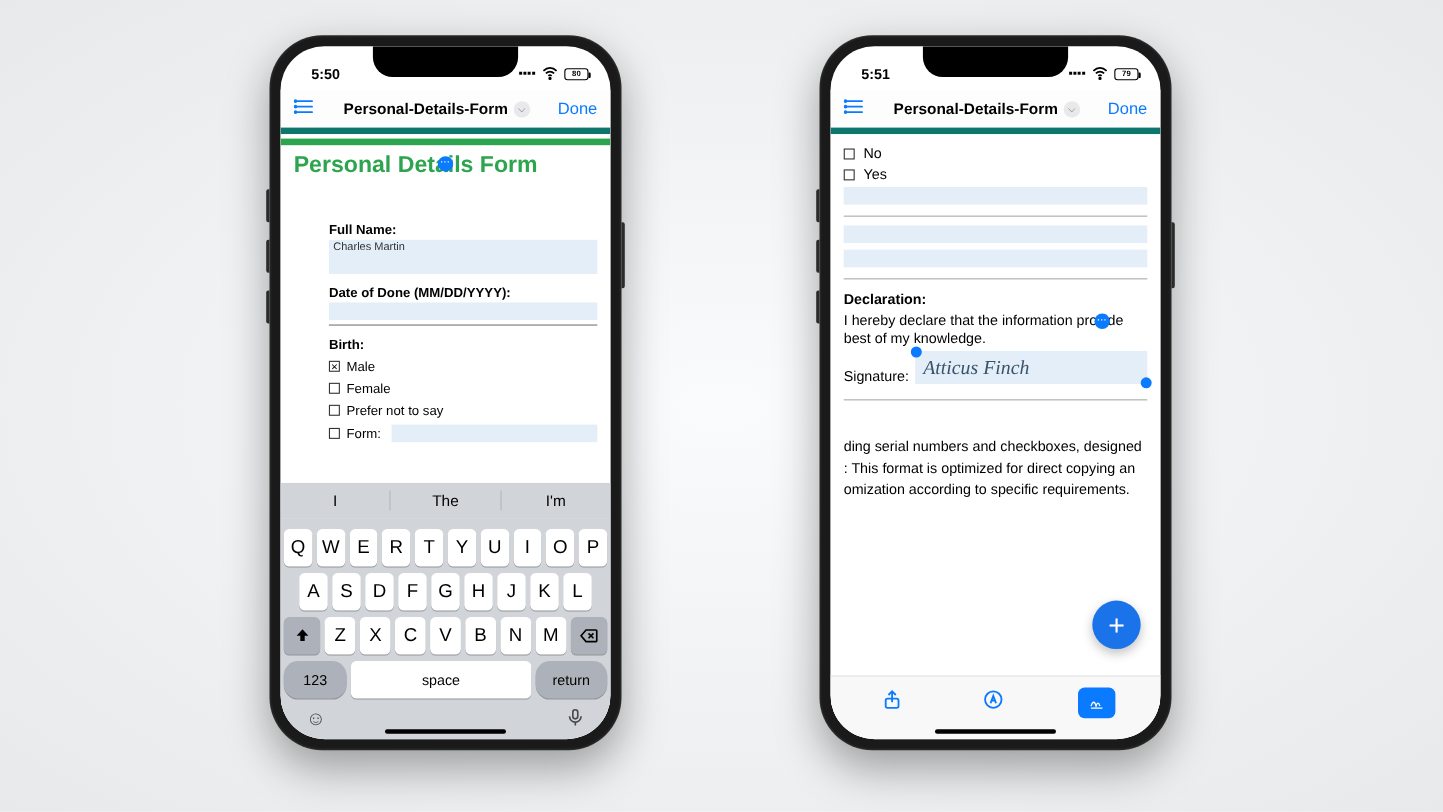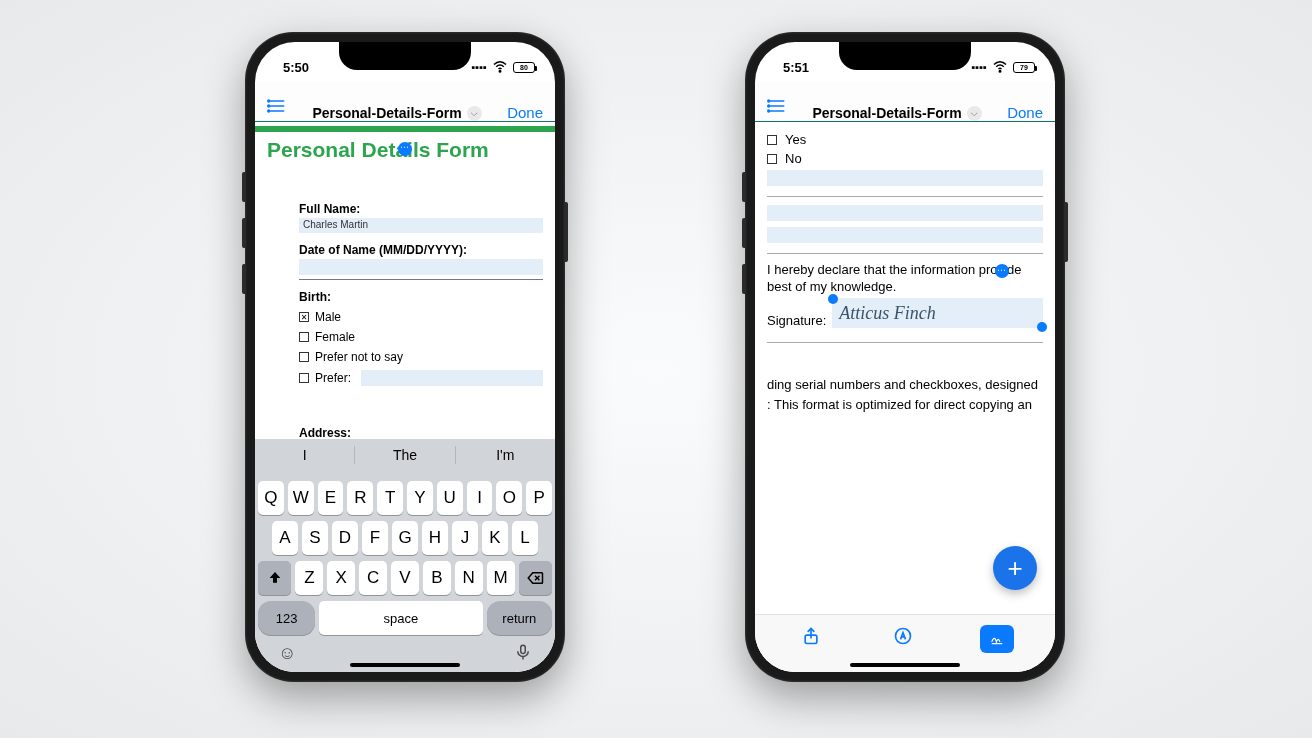--- a/index.html
+++ b/index.html
@@ -73,24 +73,24 @@
     width:22px; height:11px; position:relative;
     font-size:7px; font-weight:700; justify-content:center;
   }
   .battery::after {
     content:""; position:absolute; right:-3px; top:3px;
     width:2px; height:5px; background:#000; border-radius:0 1px 1px 0;
   }
   .nav-bar {
     height: 40px;
     display:flex;
-    align-items:flex-end;
+    align-items:center;
     justify-content: space-between;
     padding: 0 12px;
-    border-bottom: 1px solid #0f766e;
+    border-bottom: 6px solid #0f766e;
     background:#fdfdfd;
   }
   .nav-list-icon { color:#0a7aff; font-size:18px; font-weight:400; letter-spacing:-2px;}
   .nav-title-wrap { display:flex; align-items:center; gap:5px; }
   .nav-title { font-size:14px; font-weight:600; color:#000; }
   .nav-chevron {
     width:15px; height:15px; border-radius:50%; background:#e9e9ec;
     display:flex; align-items:center; justify-content:center;
     font-size:9px; color:#7a7a7e;
   }
@@ -109,21 +109,21 @@
   .title-handle {
     position:absolute; left:50%; top:12px;
     width:14px; height:14px; background:#0a7aff; border-radius:50%;
     transform:translateX(-50%);
   }
   .title-handle::after { content:"⋯"; color:#fff; font-size:9px; position:relative; top:-3px; left:2px;}
   .field-label { font-weight:700; font-size:12px; margin-top:10px; }
   .field-indent { padding-left:32px;margin-top:40px; }
   .text-line {
     background:#e3eef8;
-    height:15px;
+    height:31px;
     margin-top:2px;
     font-size:10px;
     padding:1px 4px;
     color:#333;
   }
   .text-line.empty { height:16px; }
   .chk-row { display:flex; align-items:center; gap:6px; padding-left:32px; margin-top:6px; font-size:12px;}
   .chk-box { width:10px; height:10px; border:1px solid #333; display:inline-flex; align-items:center; justify-content:center; font-size:8px;}
   
   .kbd {
@@ -247,42 +247,42 @@
 
     <div class="doc">
       <div class="green-bar"></div>
       <div class="form-title">Personal Details Form</div>
       <div class="title-handle" style="position:absolute; top:20px; left:50%;"></div>
 
       <div class="field-indent">
         <div class="field-label">Full Name:</div>
         <div class="text-line">Charles Martin</div>
 
-        <div class="field-label">Date of Name (MM/DD/YYYY):</div>
+        <div class="field-label">Date of Done (MM/DD/YYYY):</div>
         <div class="text-line empty"></div>
         <hr style="border:none;border-top:1px solid #777; margin-top:4px;">
 
         <div class="field-label">Birth:</div>
       </div>
 
       <div class="chk-row">
         <span class="chk-box">✕</span>
         <span>Male</span>
       </div>
       <div class="chk-row">
         <span class="chk-box"></span>
         <span>Female</span>
       </div>
       <div class="chk-row">
         <span class="chk-box"></span>
         <span>Prefer not to say</span>
       </div>
       <div class="chk-row" style="align-items:center;">
         <span class="chk-box"></span>
-        <span>Prefer:</span>
+        <span>Form:</span>
         <span class="text-line empty" style="flex:1; margin-left:4px; margin-top:0;"></span>
       </div>
 
       <div class="field-indent">
         <div class="field-label" style="margin-top:18px;">Address:</div>
       </div>
     </div>
 
     <div class="kbd-wrap">
       <div class="kbd-sugg">
@@ -392,52 +392,54 @@
       <div class="nav-title-wrap">
         <span class="nav-title">Personal-Details-Form</span>
         <span class="nav-chevron">⌵</span>
       </div>
       <span class="nav-done">Done</span>
     </div>
 
     <div class="doc doc2">
       <div class="chk-row2">
         <span class="chk-box"></span>
-        <span>Yes</span>
+        <span>No</span>
       </div>
       <div class="chk-row2">
         <span class="chk-box"></span>
-        <span>No</span>
+        <span>Yes</span>
       </div>
       <div class="blue-line"></div>
       <hr class="hr">
 
       <div class="blue-line"></div>
       <div class="blue-line" style="margin-top:6px;"></div>
       <hr class="hr">
 
+      <div class="field-label" style="font-size:13px;">Declaration:</div>
       <div class="plain-text" style="margin-top:4px; position:relative;">
         <span>I hereby declare that the information provide</span>
         <span class="sel-handle mid" style="top:2px; left:auto; right:34px;"></span>
       </div>
       <div class="plain-text" style="margin-top:2px;">best of my knowledge.</div>
 
       <div class="sig-row">
         <span>Signature:</span>
         <div class="sig-box">
           <span>Atticus Finch</span>
           <span class="sel-handle tl"></span>
           <span class="sel-handle br"></span>
         </div>
       </div>
       <hr class="hr" style="margin-top:14px;">
 
       <div class="note-text">
         <div>ding serial numbers and checkboxes, designed</div>
         <div>: This format is optimized for direct copying an</div>
+        <div>omization according to specific requirements.</div>
       </div>
     </div>
 
     <div class="fab">+</div>
 
     <div class="toolbar">
       <span class="tb-item">
         <svg viewBox="0 0 24 24" width="20" height="20" fill="none" stroke="#0a7aff" stroke-width="2">
             <path d="M12 3v12"></path>
             <path d="M8 7l4-4 4 4"></path>

